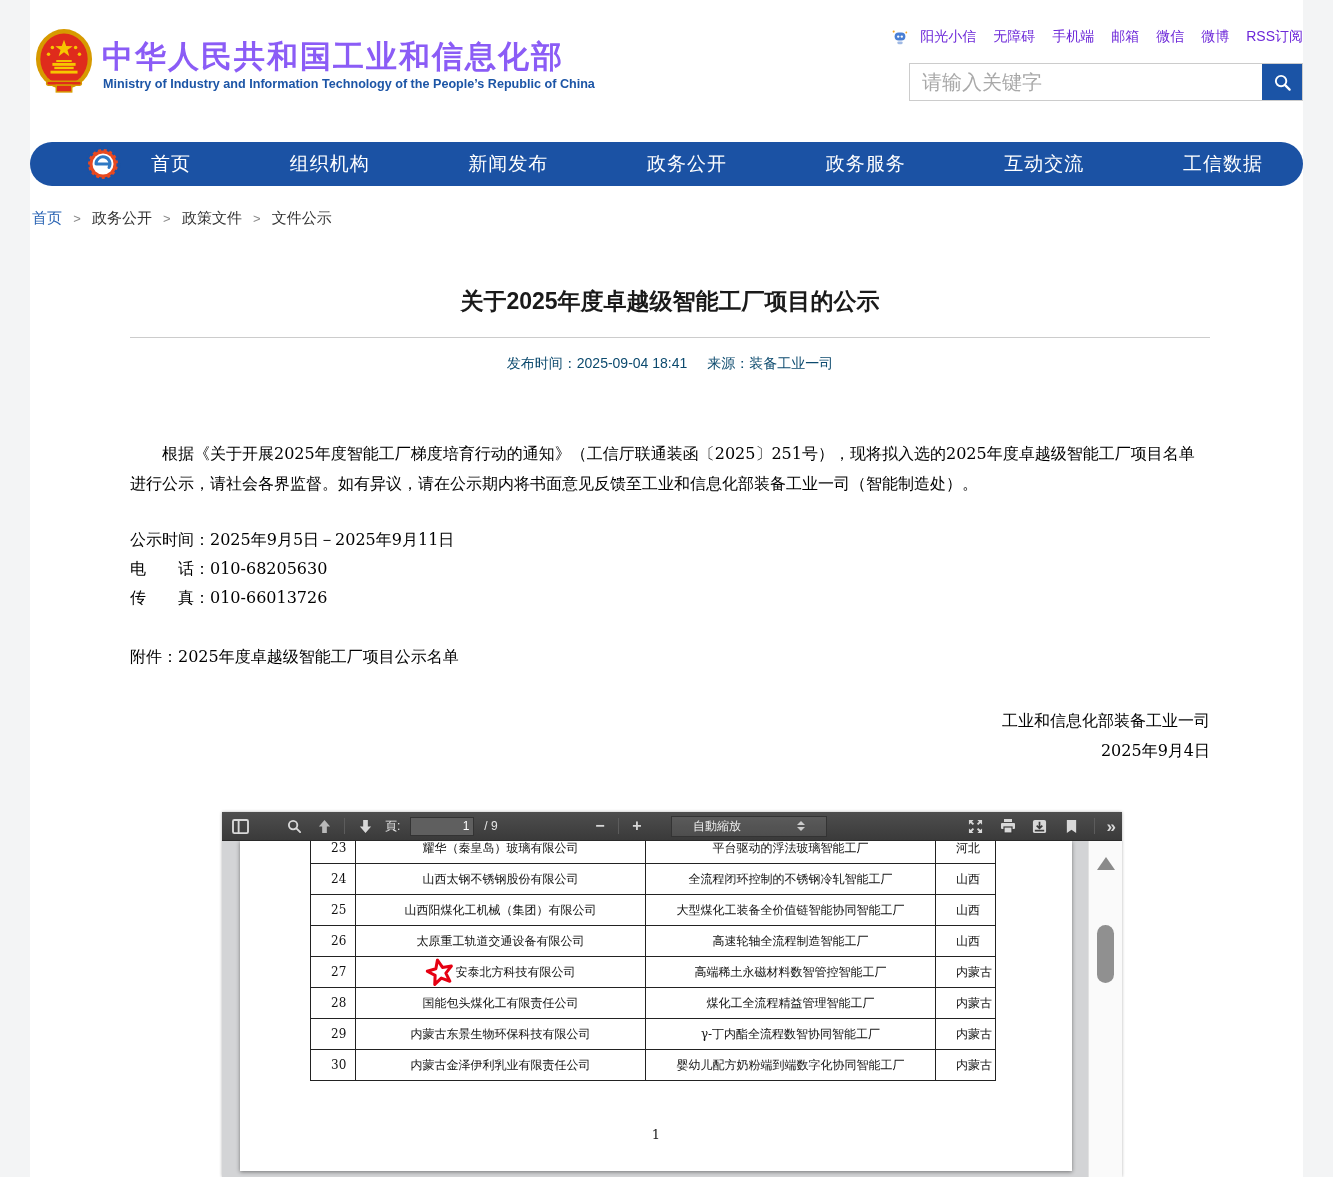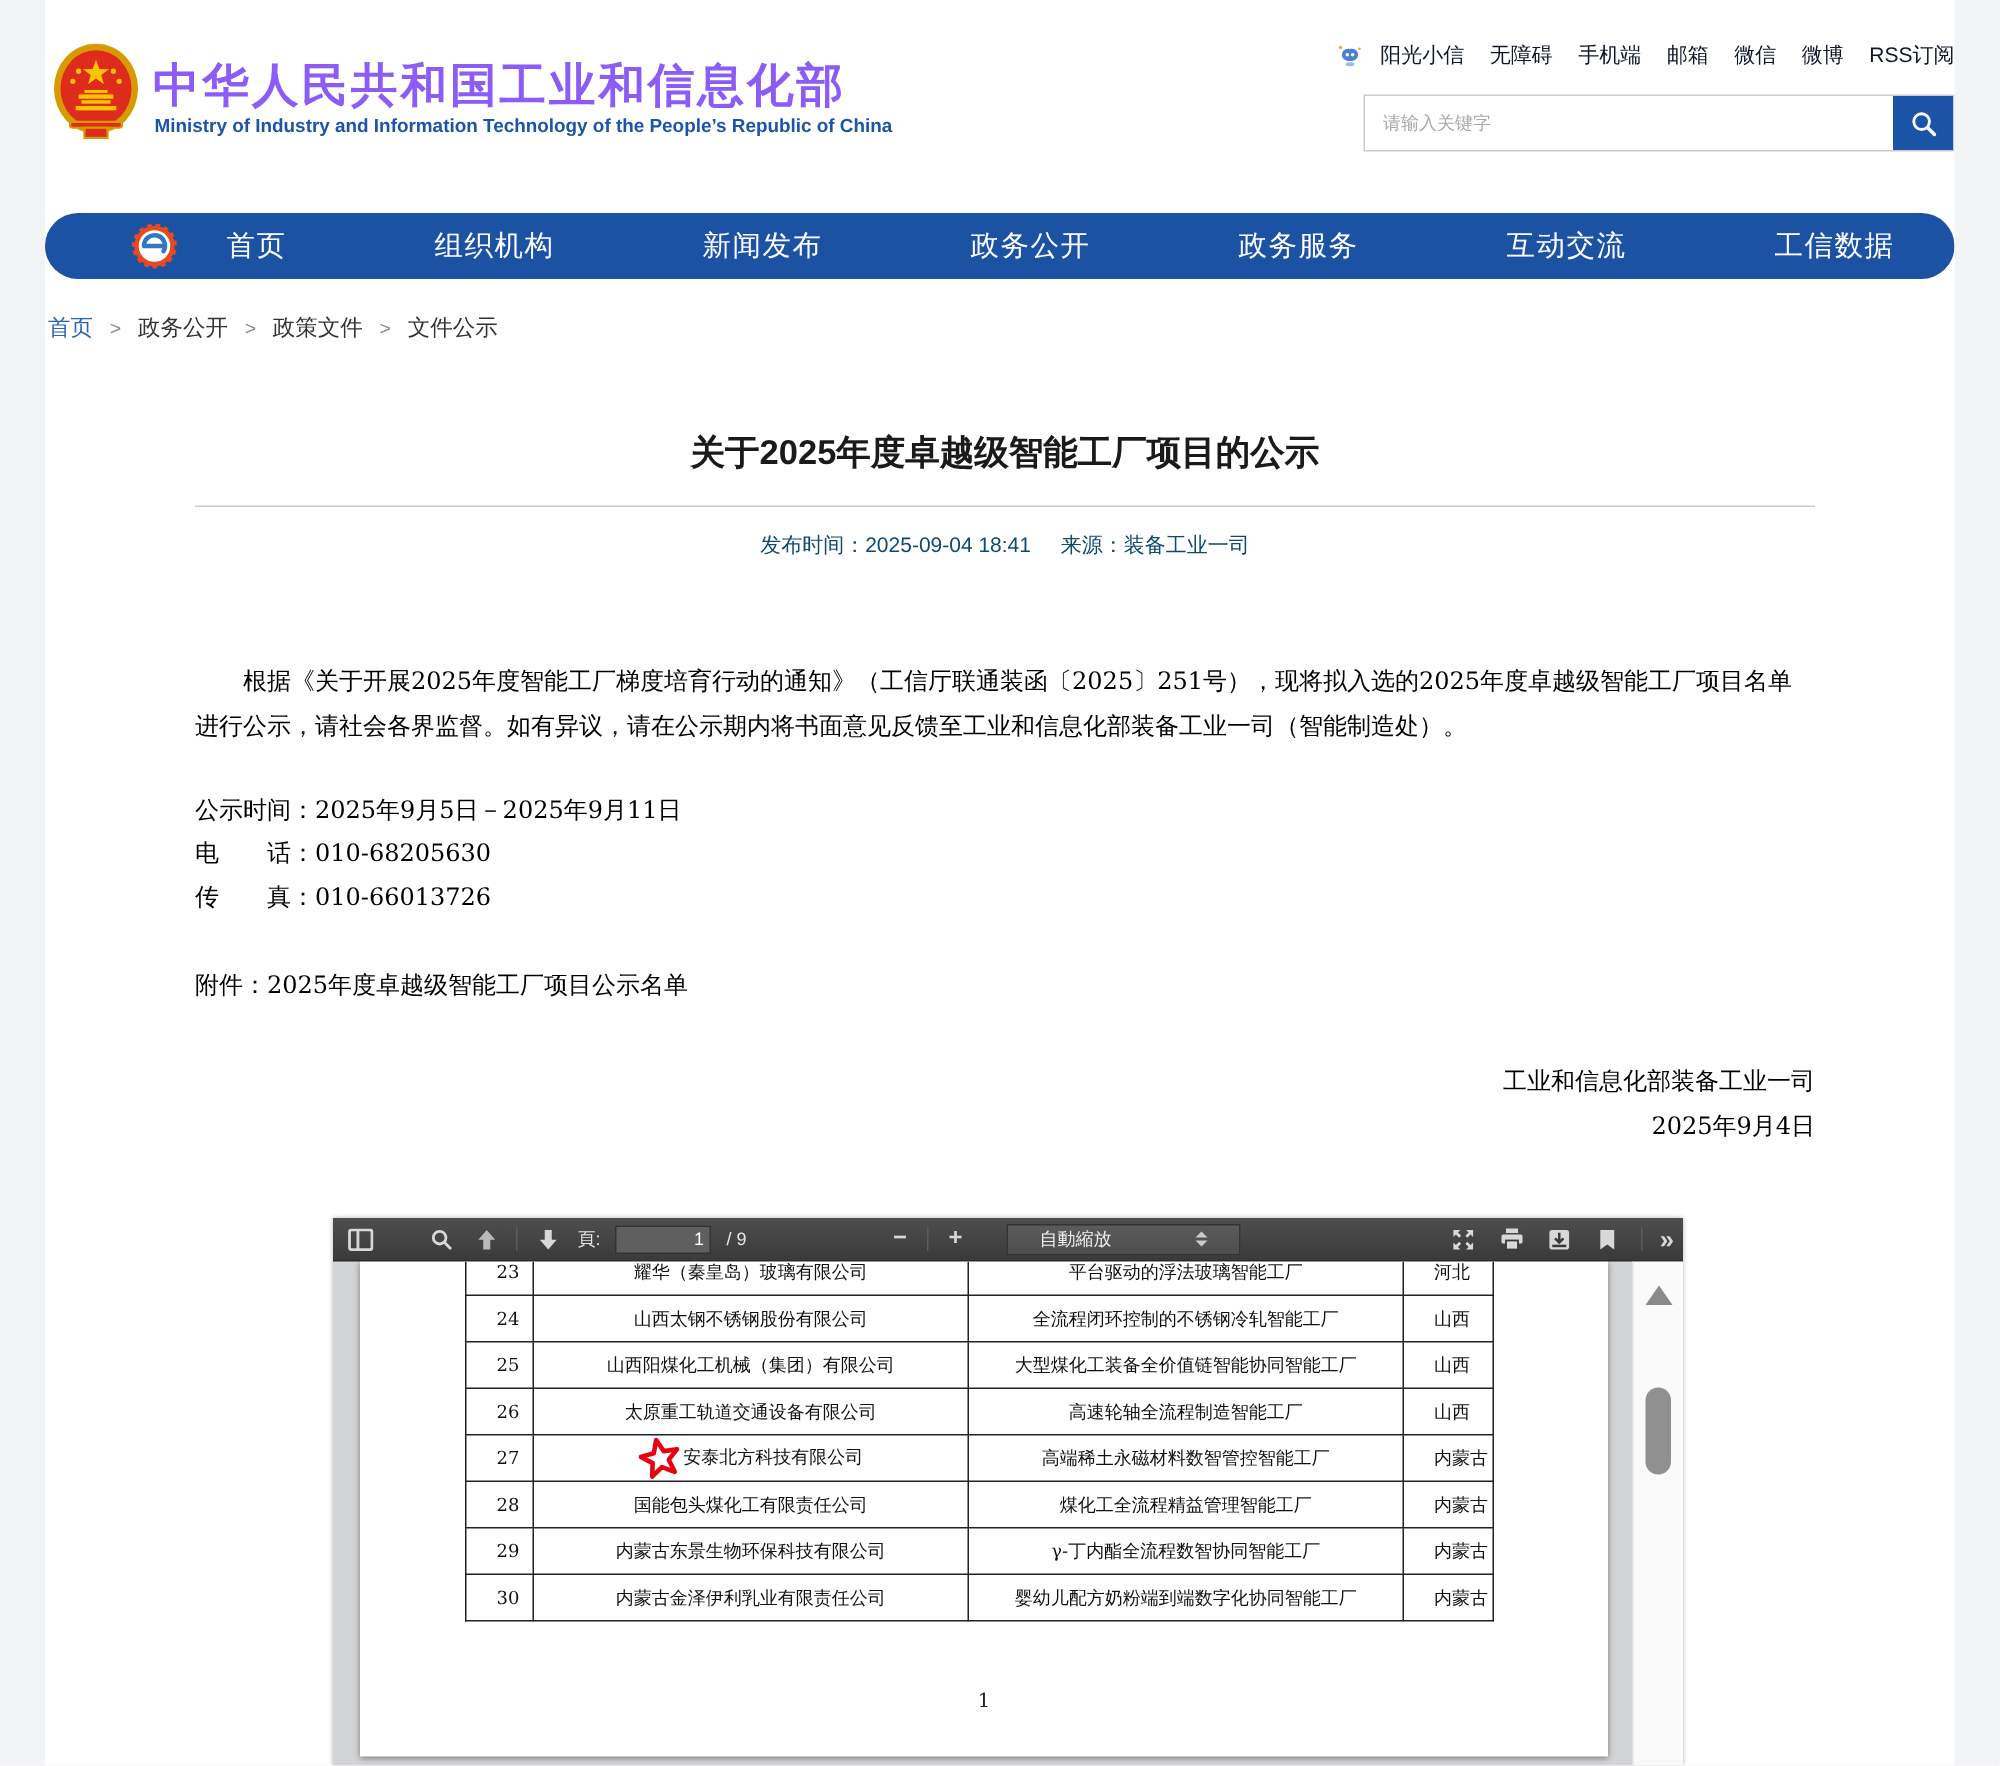--- a/index.html
+++ b/index.html
@@ -4,24 +4,24 @@
 <style>
   html,body{margin:0;padding:0;background:#f3f4f5;font-family:"Liberation Sans",sans-serif;}
   .page{position:relative;width:1273px;height:1177px;margin:0 auto;background:#fff;overflow:hidden;}
 
   
   .site-header{position:absolute;top:0;left:0;right:0;height:130px;background:#fff;}
   .emblem{position:absolute;left:5px;top:28px;width:58px;height:66px;}
   .brand-cn{position:absolute;left:72px;top:36px;font-size:31px;font-weight:bold;color:#8b5cf6;letter-spacing:2px;}
   .brand-en{position:absolute;left:73px;top:77px;font-size:12.6px;font-weight:bold;color:#1c55a6;}
   .quicklinks{position:absolute;top:28px;right:0;display:flex;align-items:center;gap:17px;font-size:14px;color:#333;}
-  .quicklinks a{color:#0f172a;text-decoration:none;cursor:pointer;}
+  .quicklinks a{color:#6d28d9;text-decoration:none;cursor:pointer;}
   .ql-icon{display:inline-flex;width:18px;height:18px;margin-right:-6px;}
   .searchbox{position:absolute;top:63px;right:0;width:394px;height:38px;border:1px solid #ccc;display:flex;background:#fff;box-sizing:border-box;}
-  .searchbox input{flex:1;border:none;outline:none;padding:0 12px;font-size:12px;color:#3b82f6;font-family:"Liberation Sans",sans-serif;}
+  .searchbox input{flex:1;border:none;outline:none;padding:0 12px;font-size:20px;color:#3b82f6;font-family:"Liberation Sans",sans-serif;}
   .searchbox input::placeholder{color:#a9a9a9;}
   .search-btn{width:40px;background:#1b54a6;border:none;display:flex;align-items:center;justify-content:center;cursor:pointer;}
 
   
   .main-nav{position:absolute;top:142px;left:0;right:0;height:44px;background:#1b52a4;border-radius:22px;display:flex;align-items:center;}
   .nav-logo{margin-left:55px;width:36px;height:36px;flex:0 0 auto;}
   .main-nav ul{list-style:none;display:flex;flex:1;margin:0;padding:0 40px 0 30px;justify-content:space-between;}
   .main-nav li{color:#fff;font-size:19px;letter-spacing:1px;cursor:pointer;white-space:nowrap;}
 
   

